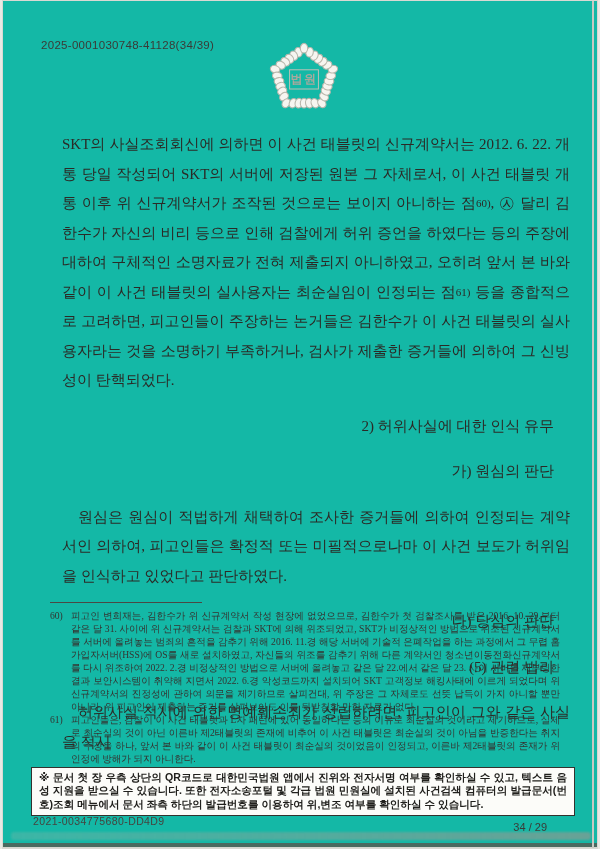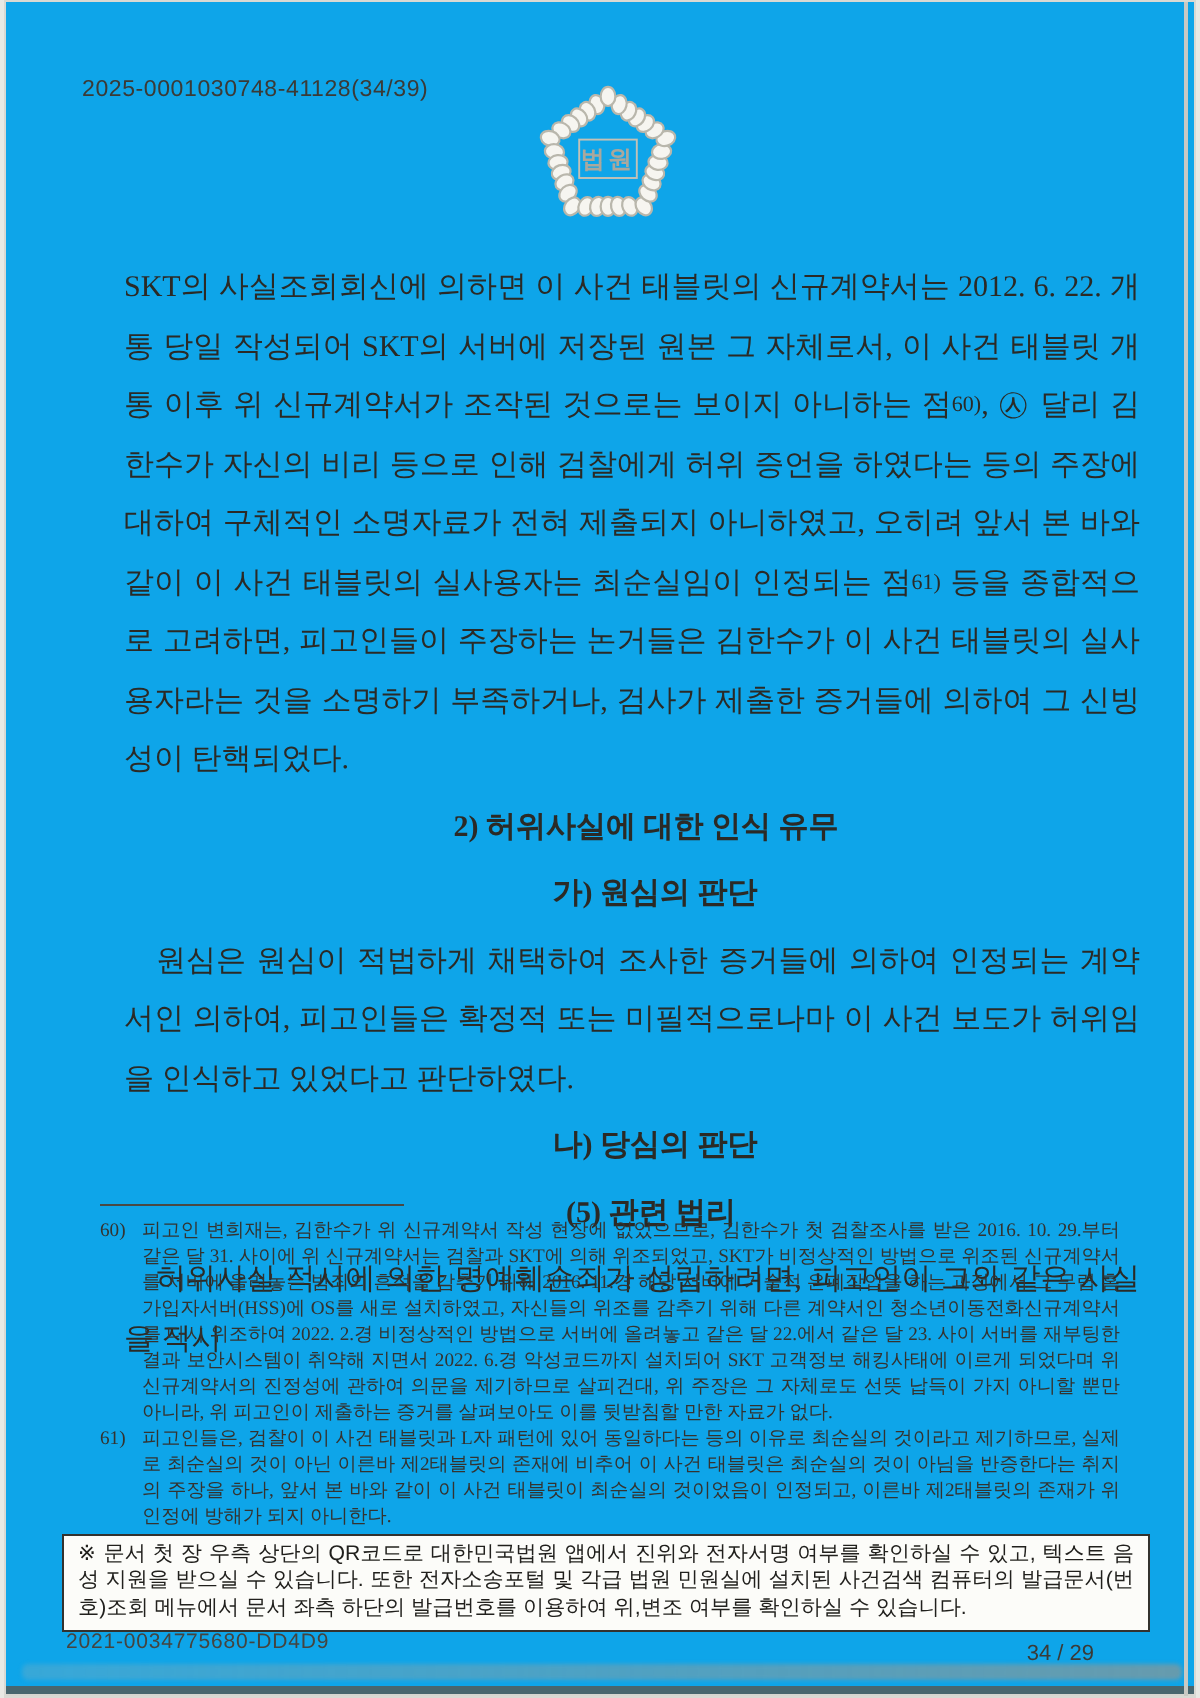--- a/index.html
+++ b/index.html
@@ -3,55 +3,56 @@
 <meta charset="utf-8">
 <style>
   html,body{margin:0;padding:0;}
   body{
     width:600px;height:849px;position:relative;overflow:hidden;
     background:#e9e9e4;
     font-family:"Liberation Serif","DejaVu Serif",serif;
   }
   .page{
     position:absolute;left:2px;top:0;right:2px;bottom:0;
-    background:#0ea5e9;border:1px solid #d9d9d3;
+    background:#14b8a6;border:1px solid #d9d9d3;
   }
   .right-edge{position:absolute;top:0;bottom:0;right:3px;width:2px;background:#c9c9c3;}
   .doc-id-top{
     position:absolute;left:38px;top:38px;
     font-family:"Liberation Sans","DejaVu Sans",sans-serif;
     font-size:11.5px;letter-spacing:.3px;color:#3b3a36;
   }
   .seal{position:absolute;left:259px;top:40px;width:84px;height:80px;}
   .content{
     position:absolute;left:59px;top:129px;width:508px;
     font-size:15px;line-height:29.5px;color:#2b2a26;
     text-align:justify;
   }
   .content p{margin:0;}
-  .content .hd{margin:4px;font-weight:bold;text-align:center;}
+  .content .hd{margin:16px;font-weight:normal;text-align:right;}
   .hd.lv1{padding-left:14px;}
   .hd.lv2{padding-left:23px;}
   .hd.lv3{padding-left:19px;}
   .indent{text-indent:16px;}
   .ref{font-size:11px;line-height:0;vertical-align:1.5px;}
   .footnotes{
     position:absolute;left:47px;top:601px;width:510px;height:162px;overflow:hidden;
     font-size:9.6px;line-height:13px;color:#343330;
   }
   .fn-sep{width:152px;border-top:1.5px solid #4a4944;margin:0 0 6px 0;}
   .fn{display:flex;}
   .fn-marker{flex:0 0 21px;}
   .fn-text{flex:1;text-align:justify;}
   .notice{
     position:absolute;left:28px;top:766px;width:544px;box-sizing:border-box;
     border:1.6px solid #33322e;padding:3px 7px 4px 7px;
     font-family:"Liberation Sans","DejaVu Sans",sans-serif;
     font-size:10.6px;line-height:13.4px;color:#21201d;text-align:justify;
     background:#fcfcf9;
+    font-weight:bold;
   }
   .footer-id{
     position:absolute;left:30px;top:814px;
     font-family:"Liberation Sans","DejaVu Sans",sans-serif;
     font-size:10.5px;letter-spacing:.4px;color:#45443f;
   }
   .footer-page{
     position:absolute;right:50px;top:820px;
     font-family:"Liberation Sans","DejaVu Sans",sans-serif;
     font-size:11px;color:#3b3a36;

